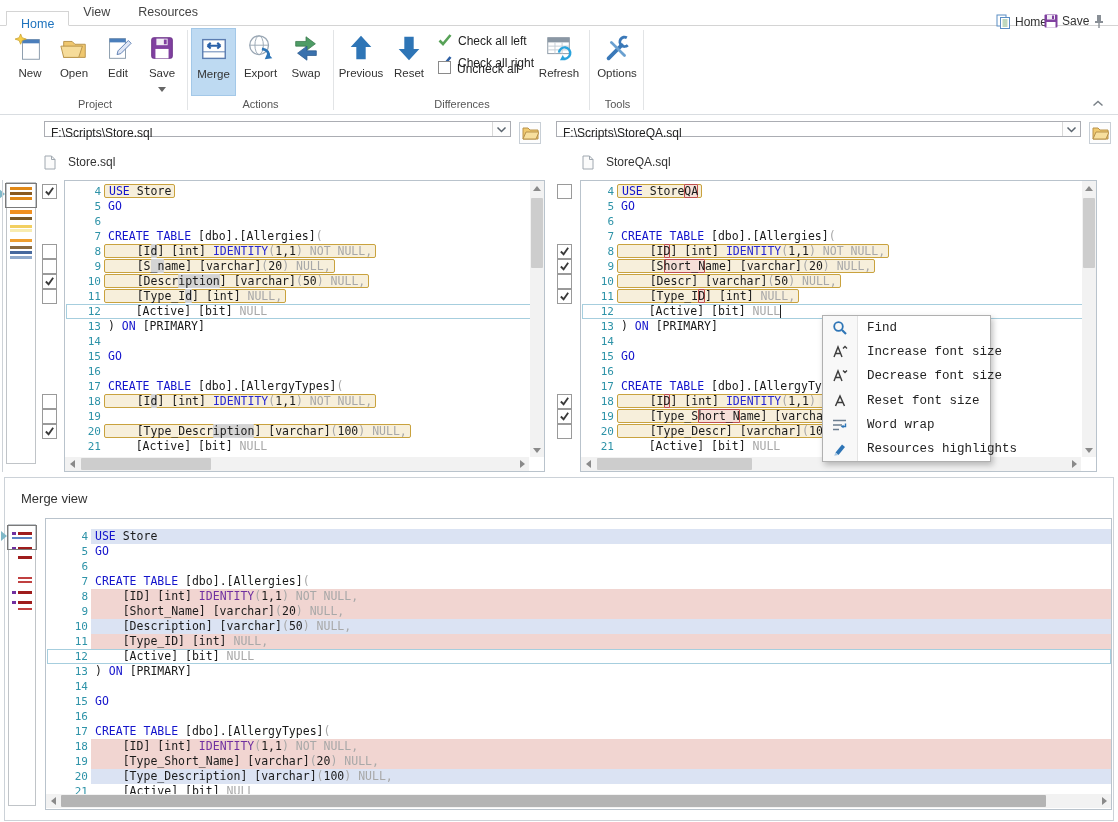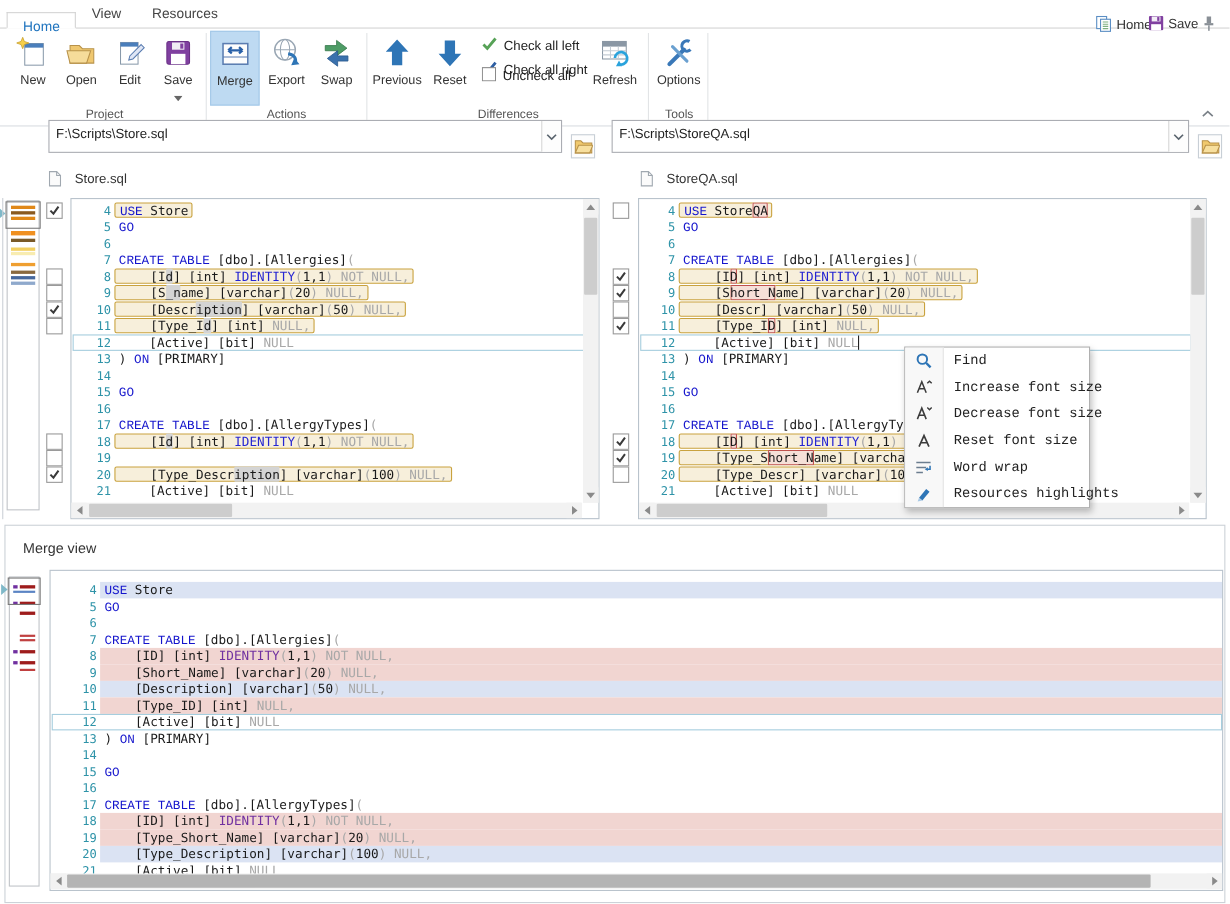--- a/index.html
+++ b/index.html
@@ -17,34 +17,34 @@
   .ricon{height:36px;display:flex;align-items:center;justify-content:center;padding-top:2px;}
   .rlabel{font-size:11.5px;color:#333;margin-top:1px;}
   .rdrop{margin-top:2px;height:6px;}
   .rsep{position:absolute;top:4px;height:80px;width:0;border-left:1px solid #e2e4e6;}
   .rgl{position:absolute;top:72px;height:14px;font-size:11px;color:#555;text-align:center;}
   .rcheck{position:absolute;display:flex;align-items:center;height:20px;}
   .rcheck .cklab{margin-left:6px;font-size:12px;color:#222;white-space:nowrap;}
   .ribbon-chevron{position:absolute;left:1092px;top:96px;width:16px;height:12px;cursor:default;}
 
   
-  .combo{position:absolute;top:109px;height:30px;background:#fff;border:1px solid #abadb3;box-sizing:border-box;}
+  .combo{position:absolute;top:121px;height:16px;background:#fff;border:1px solid #abadb3;box-sizing:border-box;}
   .combo-text{position:absolute;left:6px;top:0;line-height:22px;font-size:12px;color:#222;white-space:nowrap;}
   .combo-btn{position:absolute;right:0;top:0;bottom:0;width:17px;display:flex;align-items:center;justify-content:center;border-left:1px solid #d8d8d8;background:#fdfdfd;}
   .folder-btn{position:absolute;top:122px;width:22px;height:22px;border:1px solid #c8cfd6;background:#fdfdfd;display:flex;align-items:center;justify-content:center;padding:0;}
   .filetab{position:absolute;top:151px;height:22px;display:flex;align-items:center;}
   .filetab .ft-label{margin-left:12px;font-size:12px;color:#333;}
 
   
   .editor{position:absolute;background:#fff;border:1px solid #b9c3cc;box-sizing:border-box;overflow:hidden;}
   .code-line{position:absolute;height:15px;line-height:15px;white-space:pre;
              font-family:"DejaVu Sans Mono",monospace;font-size:11.5px;color:#1a1a1a;display:flex;}
   .lnum{display:inline-block;text-align:right;color:#2e93a8;font-size:11px;flex:none;margin-right:7px;}
   .codetxt{white-space:pre;}
-  .tok-k{color:#1414cc;font-family:Liberation Mono, monospace;}
+  .tok-k{color:#1414cc;}
   .tok-t{color:#1a1a1a;}
   .tok-g{color:#a8a8a8;}
   .pane .tok-f{color:#2626d2;}
   .merge .tok-f{color:#7030a0;}
   .tok-m{background:#d4d4d4;border-radius:1px;}
   .tok-r{background:#f6e0d8;box-shadow:inset 0 0 0 1px #c0504d;border-radius:1px;}
   .hlbox{display:inline-block;height:14px;line-height:13px;box-sizing:border-box;vertical-align:top;
          background:#f7efdb;border:1px solid #c9a23e;border-radius:2px;padding:0 3px 0 4px;margin-left:-4px;}
   .curline{position:absolute;height:15px;border:1px solid #a6cede;box-sizing:border-box;background:transparent;}
   .caret{position:absolute;width:1px;height:13px;background:#222;}

